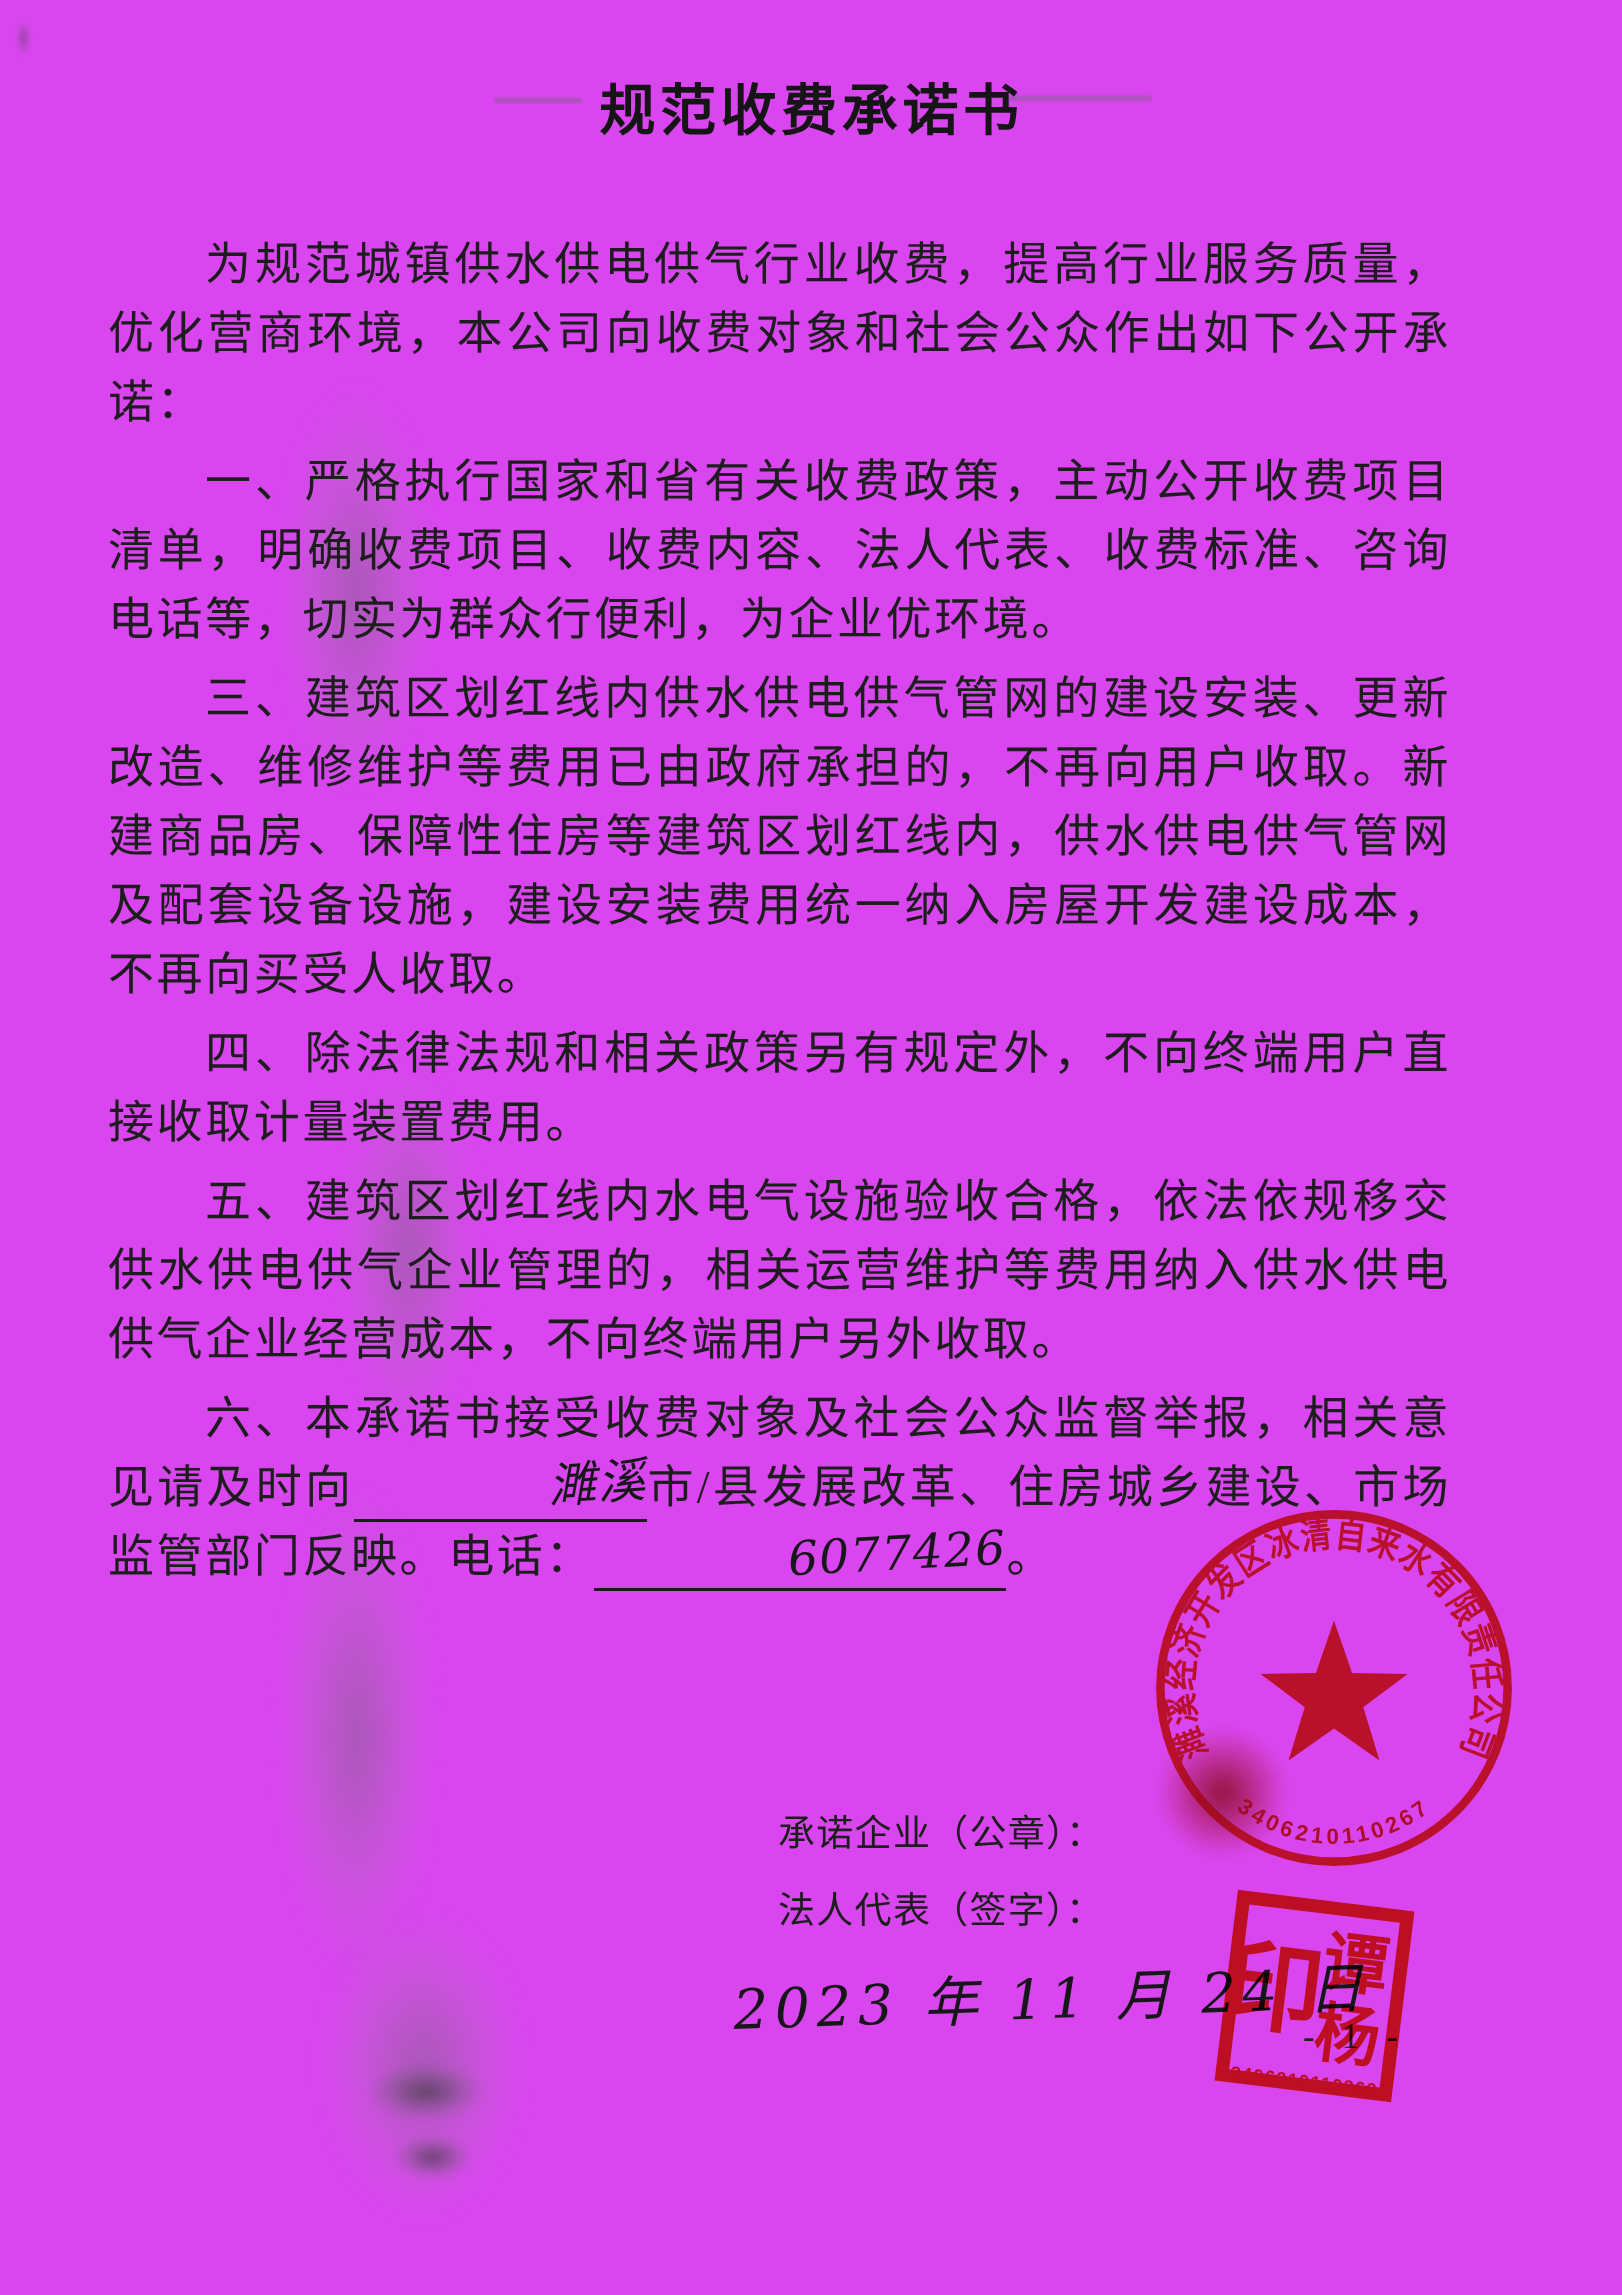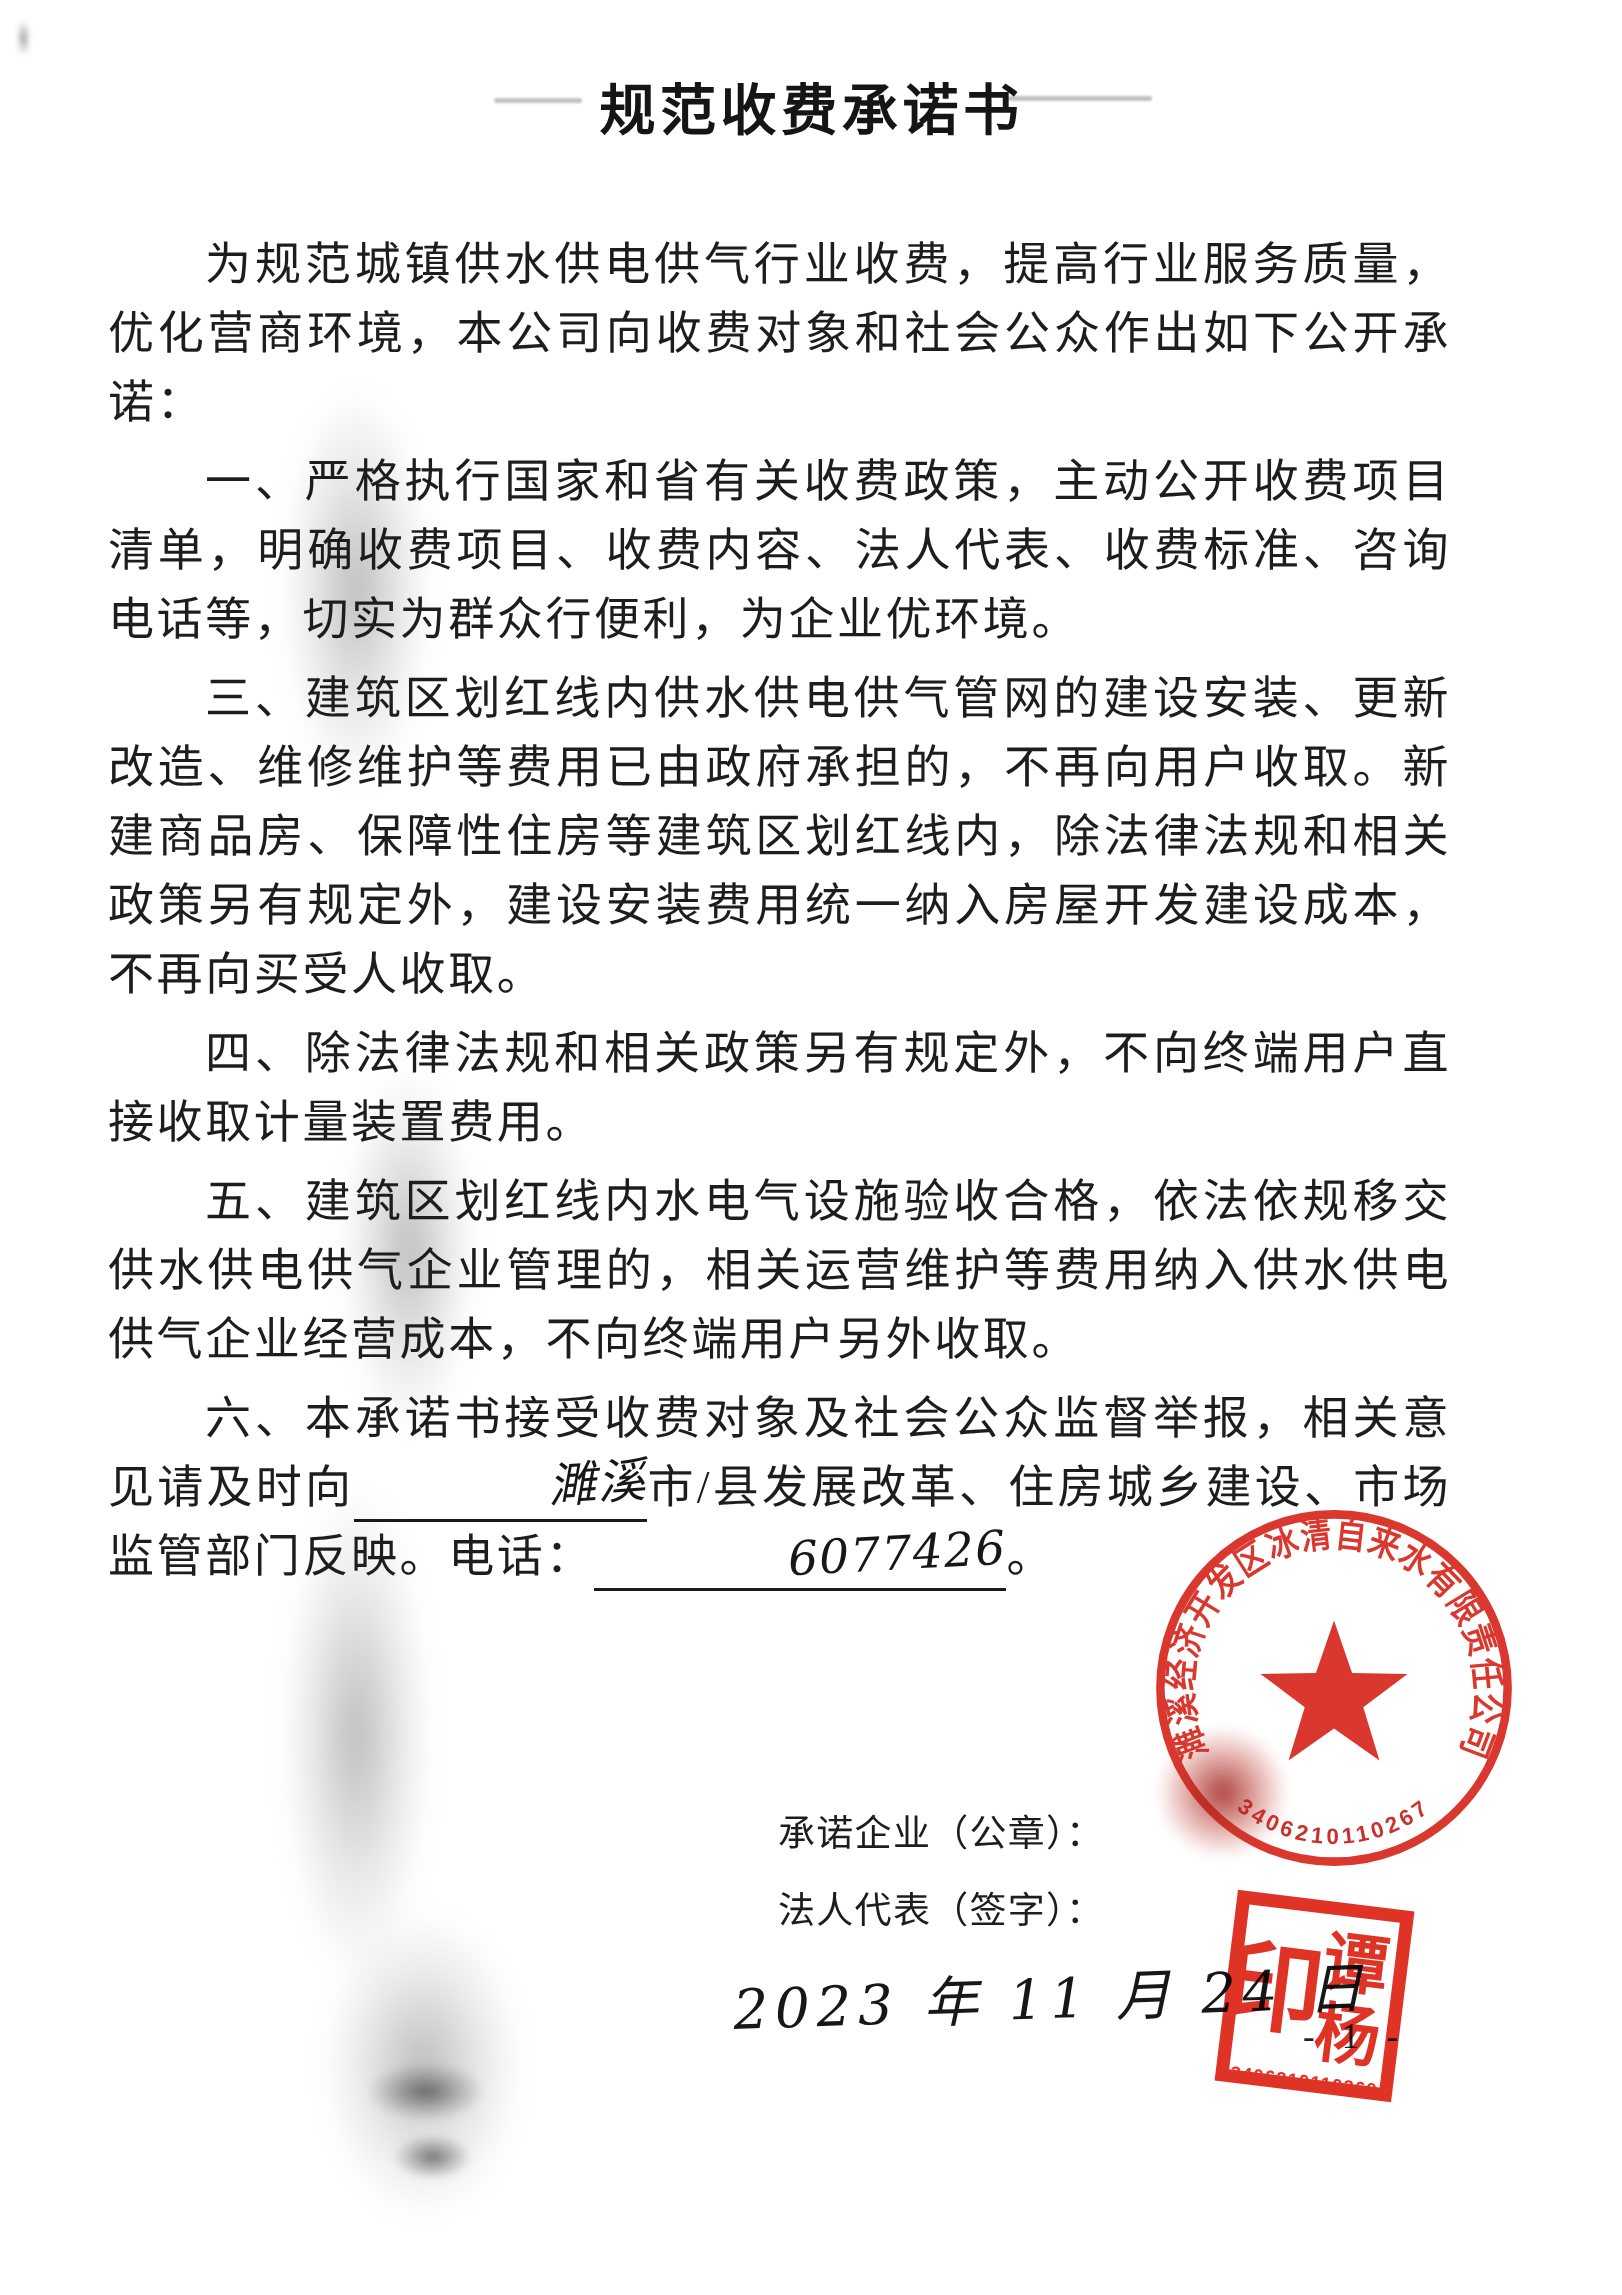--- a/index.html
+++ b/index.html
@@ -1,19 +1,19 @@
 <!DOCTYPE html>
 <html lang="zh-CN" style="font-size:10.5px"><head>
 <meta charset="utf-8">
 <style>
   html,body{margin:0;padding:0;background:#888;}
   .page{
     position:relative;
     width:1623px;height:2295px;
-    background:#ffffff;
+    background:#d946ef;
     overflow:hidden;
     font-family:"Liberation Serif","DejaVu Serif",serif;
     color:#1d1d1d;
   }
   
   .art{position:absolute;pointer-events:none;border-radius:50%;}
   .smudge{background:radial-gradient(closest-side,rgba(110,110,112,.45),rgba(140,140,142,.18) 60%,rgba(150,150,150,0));filter:blur(10.5px);}
   .smudge-dark{background:radial-gradient(closest-side,rgba(60,60,62,.65),rgba(90,90,92,.25) 65%,rgba(120,120,120,0));filter:blur(3.3px);}
   .dash-mark{background:rgba(100,100,102,.4);filter:blur(1.3px);border-radius:2.6px;}
   
@@ -90,21 +90,21 @@
   <div class="art smudge-dark" style="left:393px;top:2134px;width:79px;height:46px;"></div>
   <div class="art dash-mark" style="left:494px;top:98px;width:88px;height:5.2px;"></div>
   <div class="art dash-mark" style="left:1008px;top:96px;width:144px;height:5.2px;"></div>
   <div class="art smudge-dark" style="left:18.3px;top:19.6px;width:10.5px;height:36px;"></div>
 
   <div class="title">规范收费承诺书</div>
 
   <div class="body-text">
     <p>为规范城镇供水供电供气行业收费，提高行业服务质量，优化营商环境，本公司向收费对象和社会公众作出如下公开承诺：</p>
     <p>一、严格执行国家和省有关收费政策，主动公开收费项目清单，明确收费项目、收费内容、法人代表、收费标准、咨询电话等，切实为群众行便利，为企业优环境。</p>
-    <p>三、建筑区划红线内供水供电供气管网的建设安装、更新改造、维修维护等费用已由政府承担的，不再向用户收取。新建商品房、保障性住房等建筑区划红线内，除法律法规和相关政策另有规定外，建设安装费用统一纳入房屋开发建设成本，不再向买受人收取。</p>
+    <p>三、建筑区划红线内供水供电供气管网的建设安装、更新改造、维修维护等费用已由政府承担的，不再向用户收取。新建商品房、保障性住房等建筑区划红线内，供水供电供气管网及配套设备设施，建设安装费用统一纳入房屋开发建设成本，不再向买受人收取。</p>
     <p>四、除法律法规和相关政策另有规定外，不向终端用户直接收取计量装置费用。</p>
     <p>五、建筑区划红线内水电气设施验收合格，依法依规移交供水供电供气企业管理的，相关运营维护等费用纳入供水供电供气企业经营成本，不向终端用户另外收取。</p>
     <p><span>六、本承诺书接受收费对象及社会公众监督举报，相关意见请及时向</span><span class="blank blank-city"><span class="hand hand-city">濉溪</span></span><span>市/县发展改革、住房城乡建设、市场监管部门反映。电话：</span><span class="blank blank-phone"><span class="hand hand-phone">6077426</span></span><span>。</span></p>
   </div>
 
   <div class="sig-block">
     <div>承诺企业（公章）：</div>
     <div>法人代表（签字）：</div>
   </div>
   <div class="date-line hand">2023 年 11 月 24 日</div>

